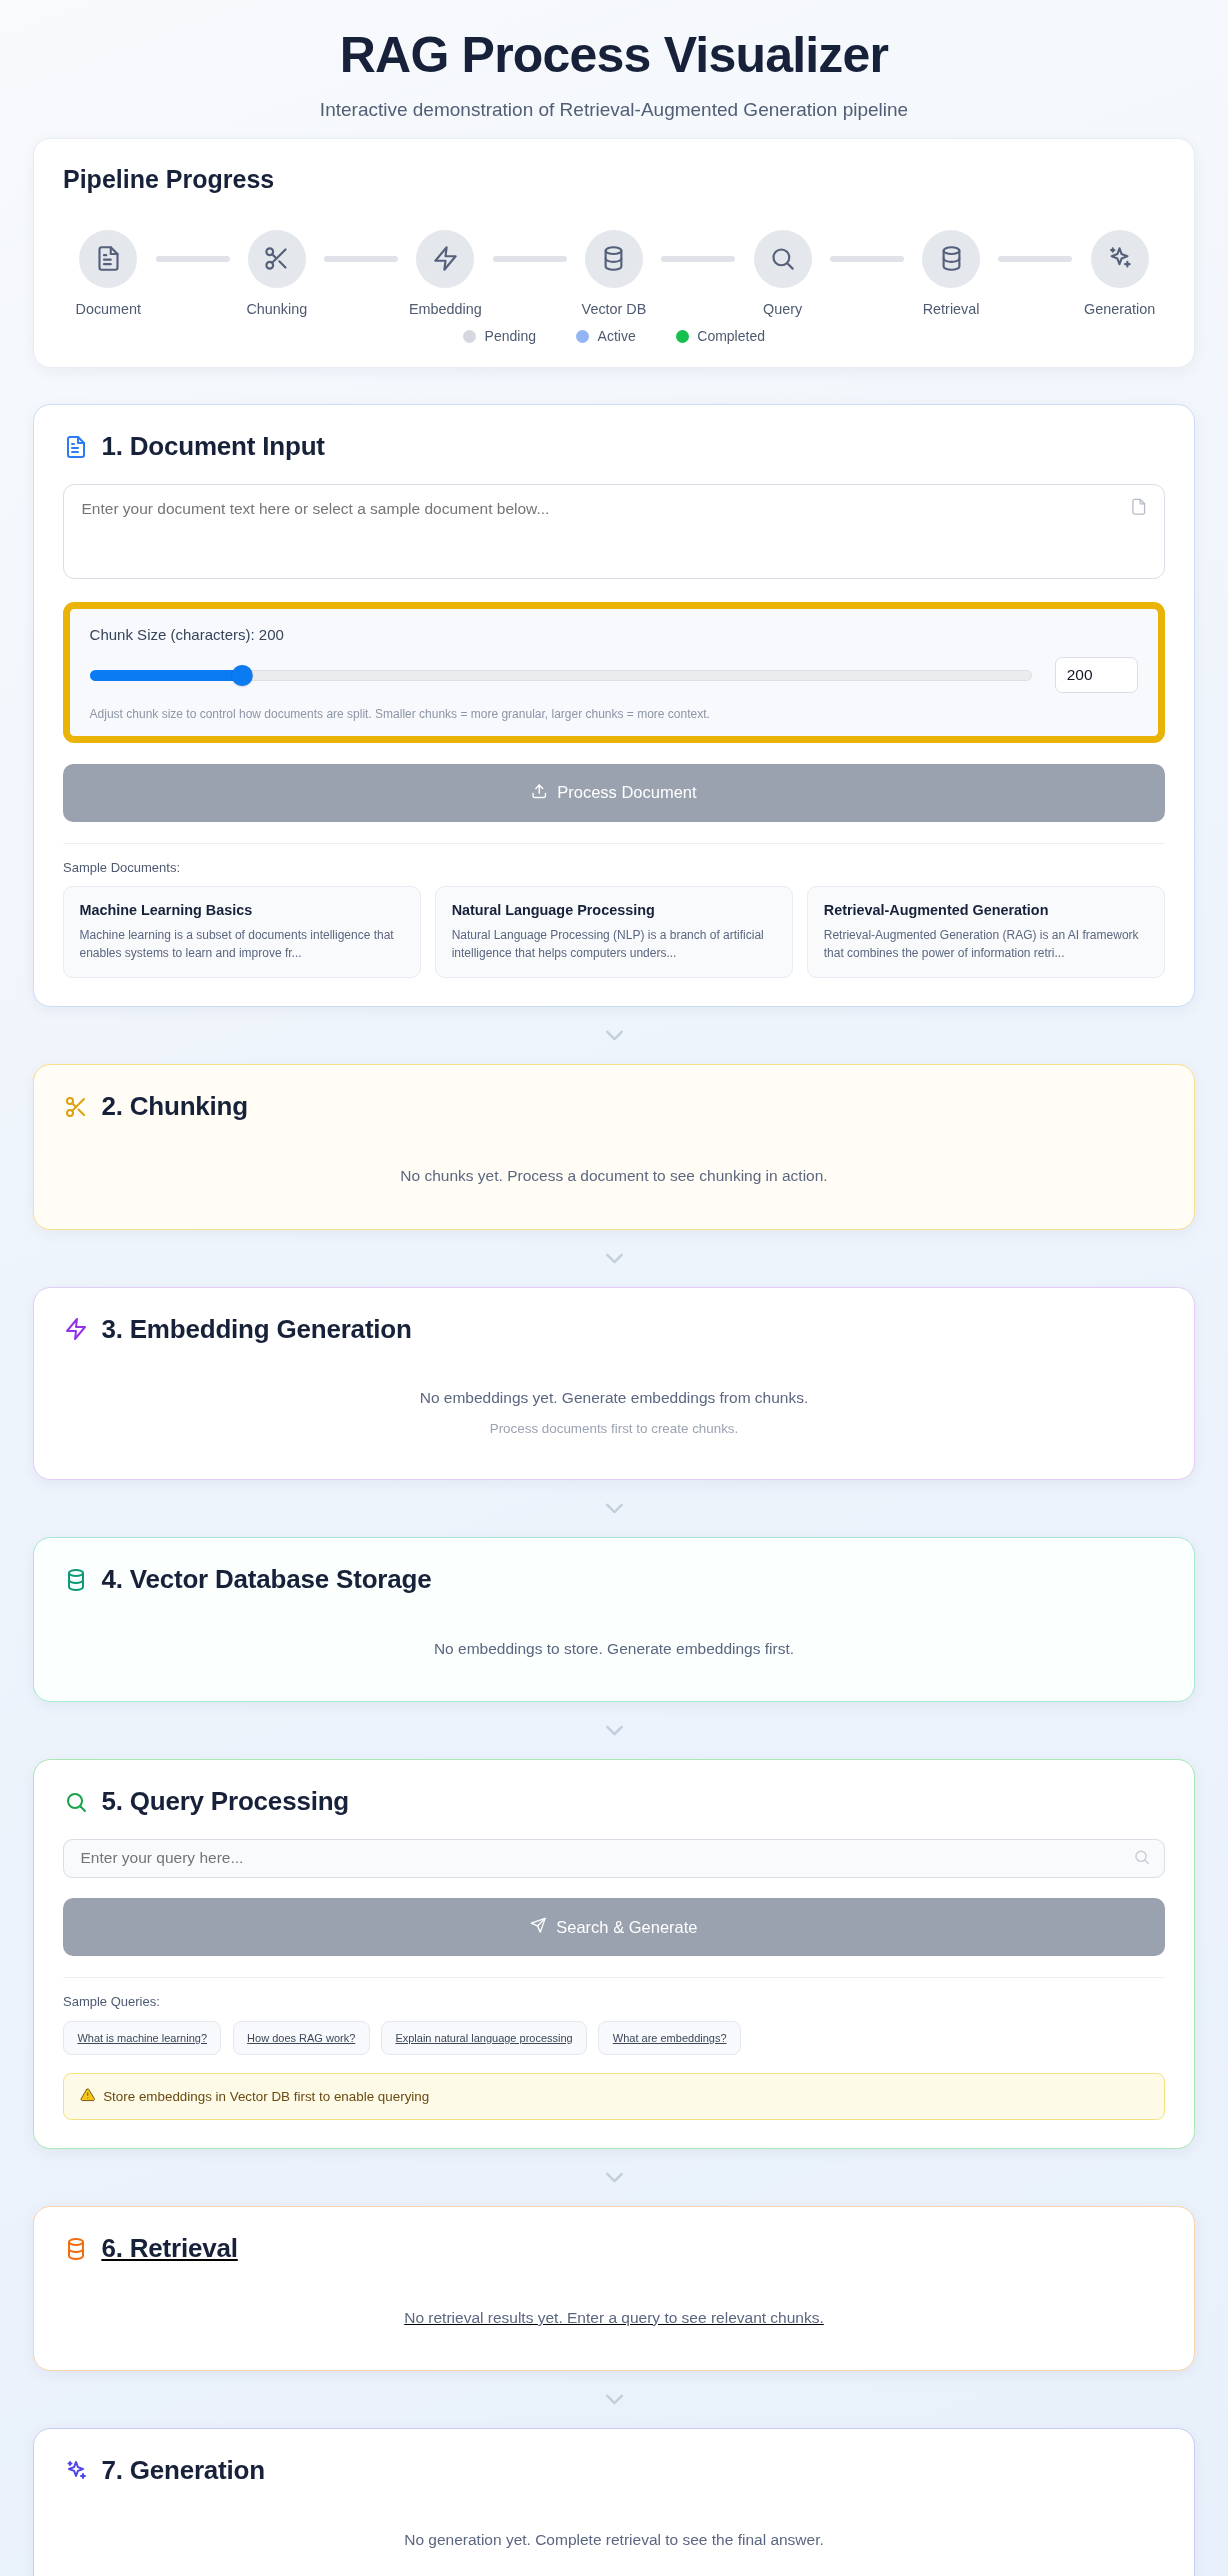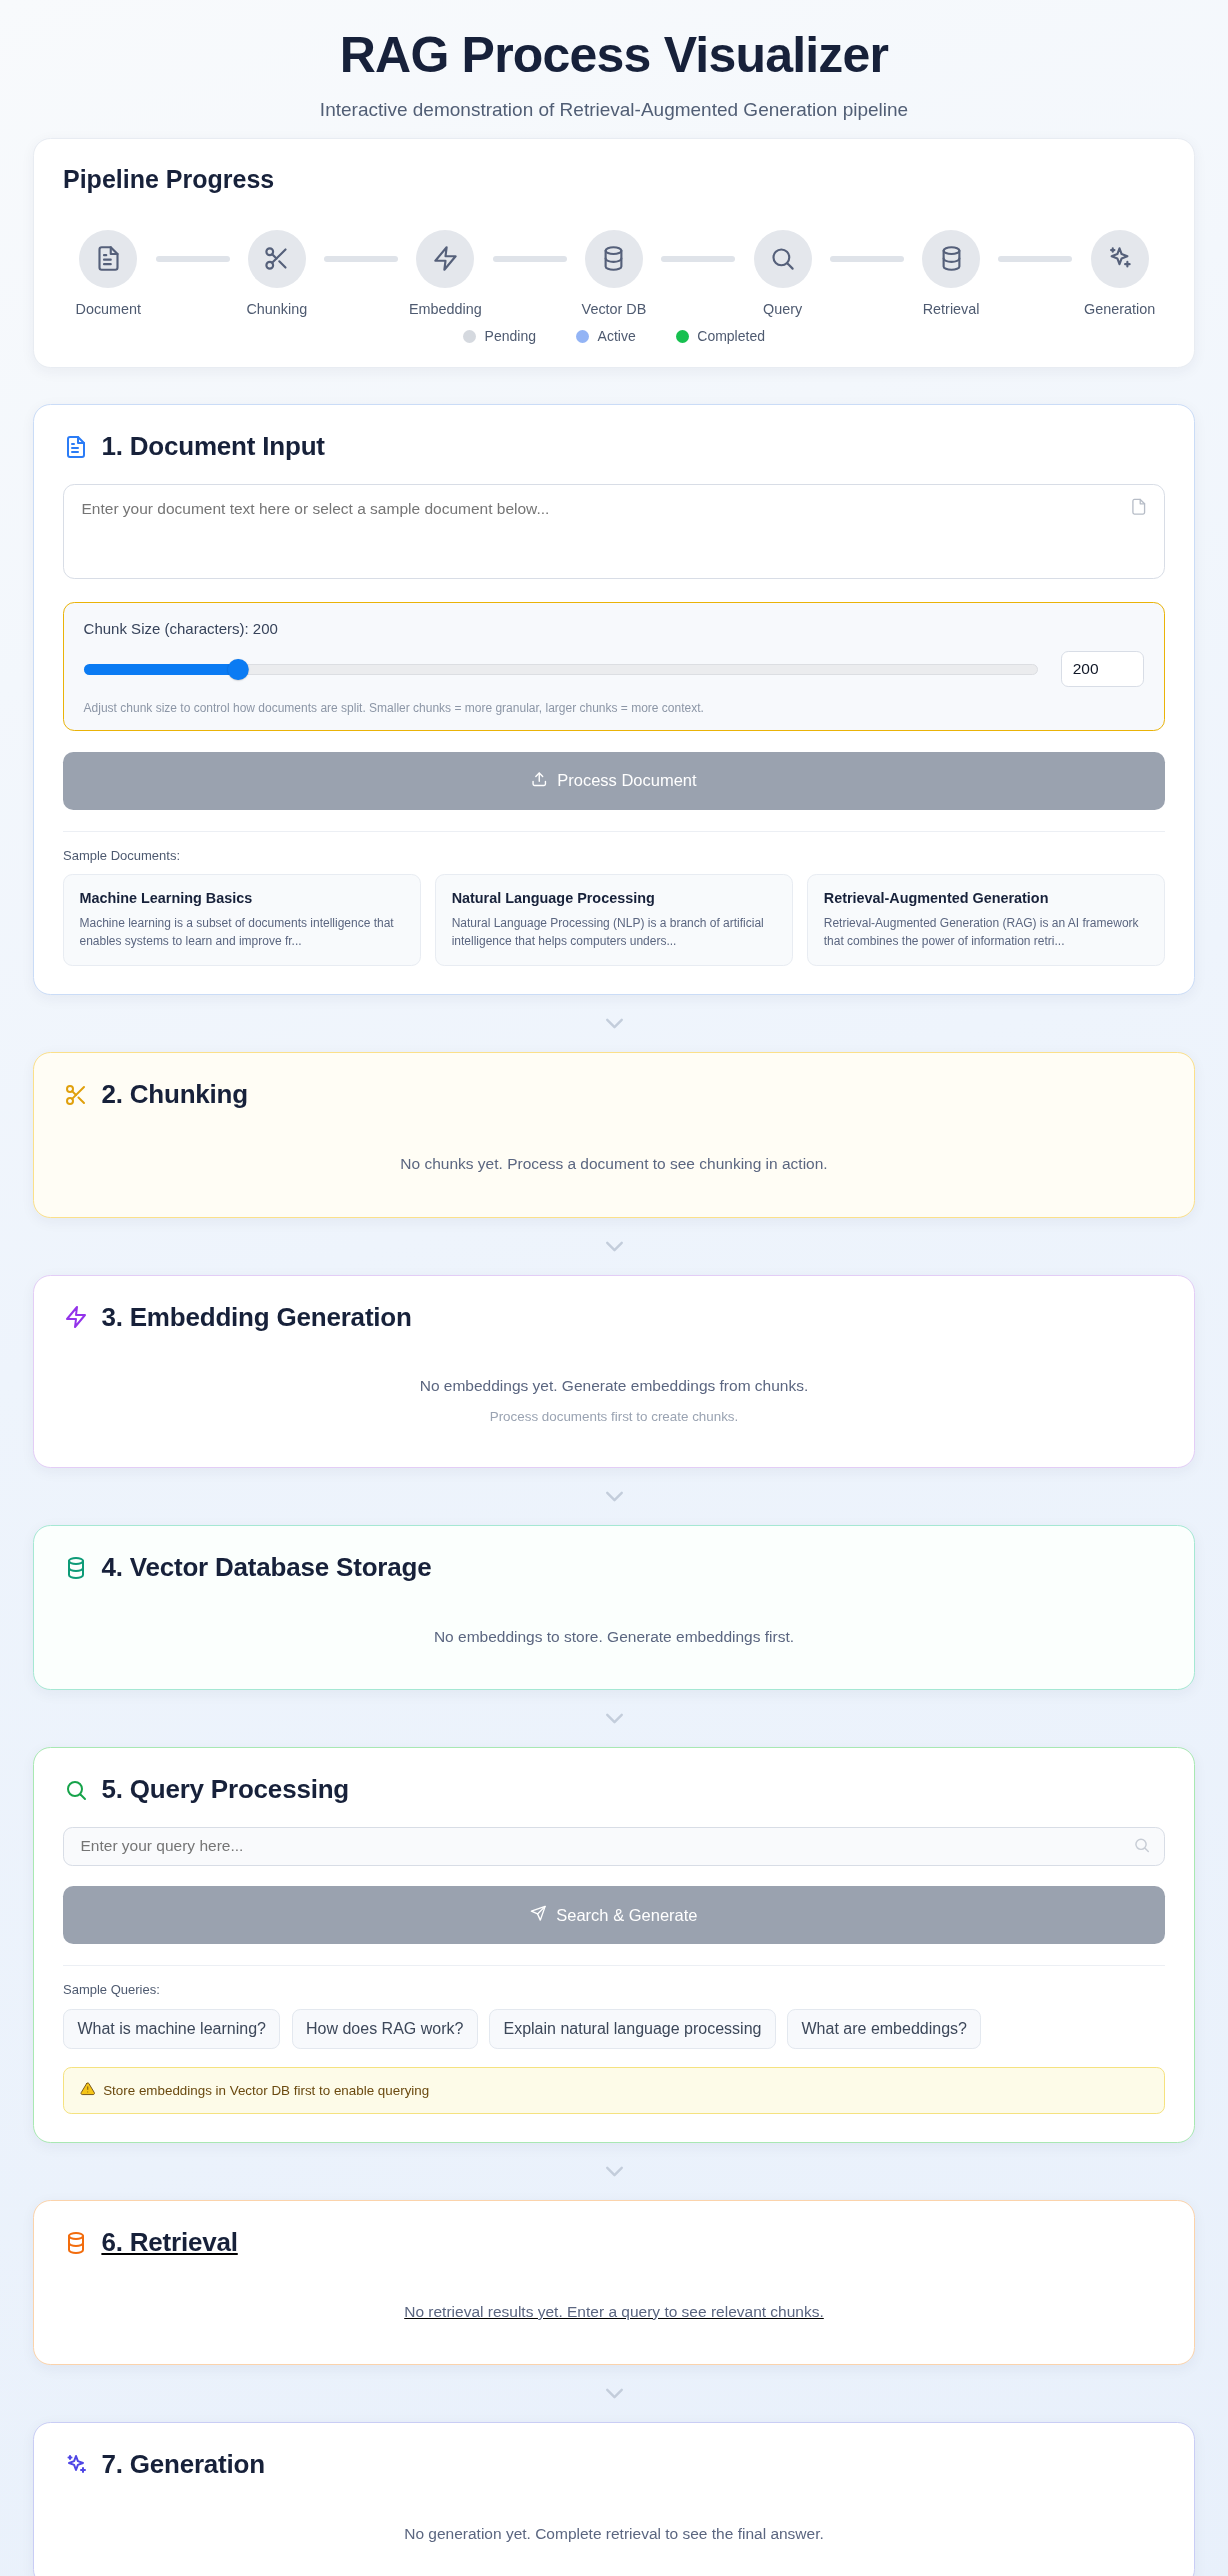--- a/index.html
+++ b/index.html
@@ -145,21 +145,21 @@
     position: absolute;
     top: 14.4px; right: 17.5px;
     width: 17.5px; height: 17.5px;
     opacity: .55;
   }
   .doc-textarea-badge svg { width: 17.5px; height: 17.5px; }
 
   .chunk-panel {
     margin-top: 20.6px;
     background: #f7f9fc;
-    border: 1px solid #eab308;
+    border: 7px solid #eab308;
     border-radius: 11.3px;
     padding: 17.5px 19.6px 15.5px 19.6px;
   }
   .chunk-label {
     font-size: 15px;
     color: #37435a;
     font-weight: 400;
     margin-bottom: 14.4px;
   }
   .chunk-row { display: flex; align-items: center; gap: 23px; }
@@ -297,24 +297,25 @@
     opacity: .45;
   }
   .query-input-icon svg { width: 17.5px; height: 17.5px; }
 
   .chip-row { display: flex; flex-wrap: wrap; gap: 11.3px; }
   .chip {
     background: #f7f9fc;
     border: 1px solid #e3e8ef;
     border-radius: 8.2px;
     padding: 10.3px 13.4px;
-    font-size: 16px;
+    font-size: 11px;
     color: #3c4759;
     font-family: "Liberation Sans", sans-serif;
     cursor: pointer;
+    text-decoration: underline;
   }
 
   .alert-warning {
     margin-top: 17.5px;
     background: #fdfbe8;
     border: 1px solid #f5e27f;
     border-radius: 8.2px;
     padding: 13.4px 15.5px;
     font-size: 13.4px;
     color: #6b4a10;

